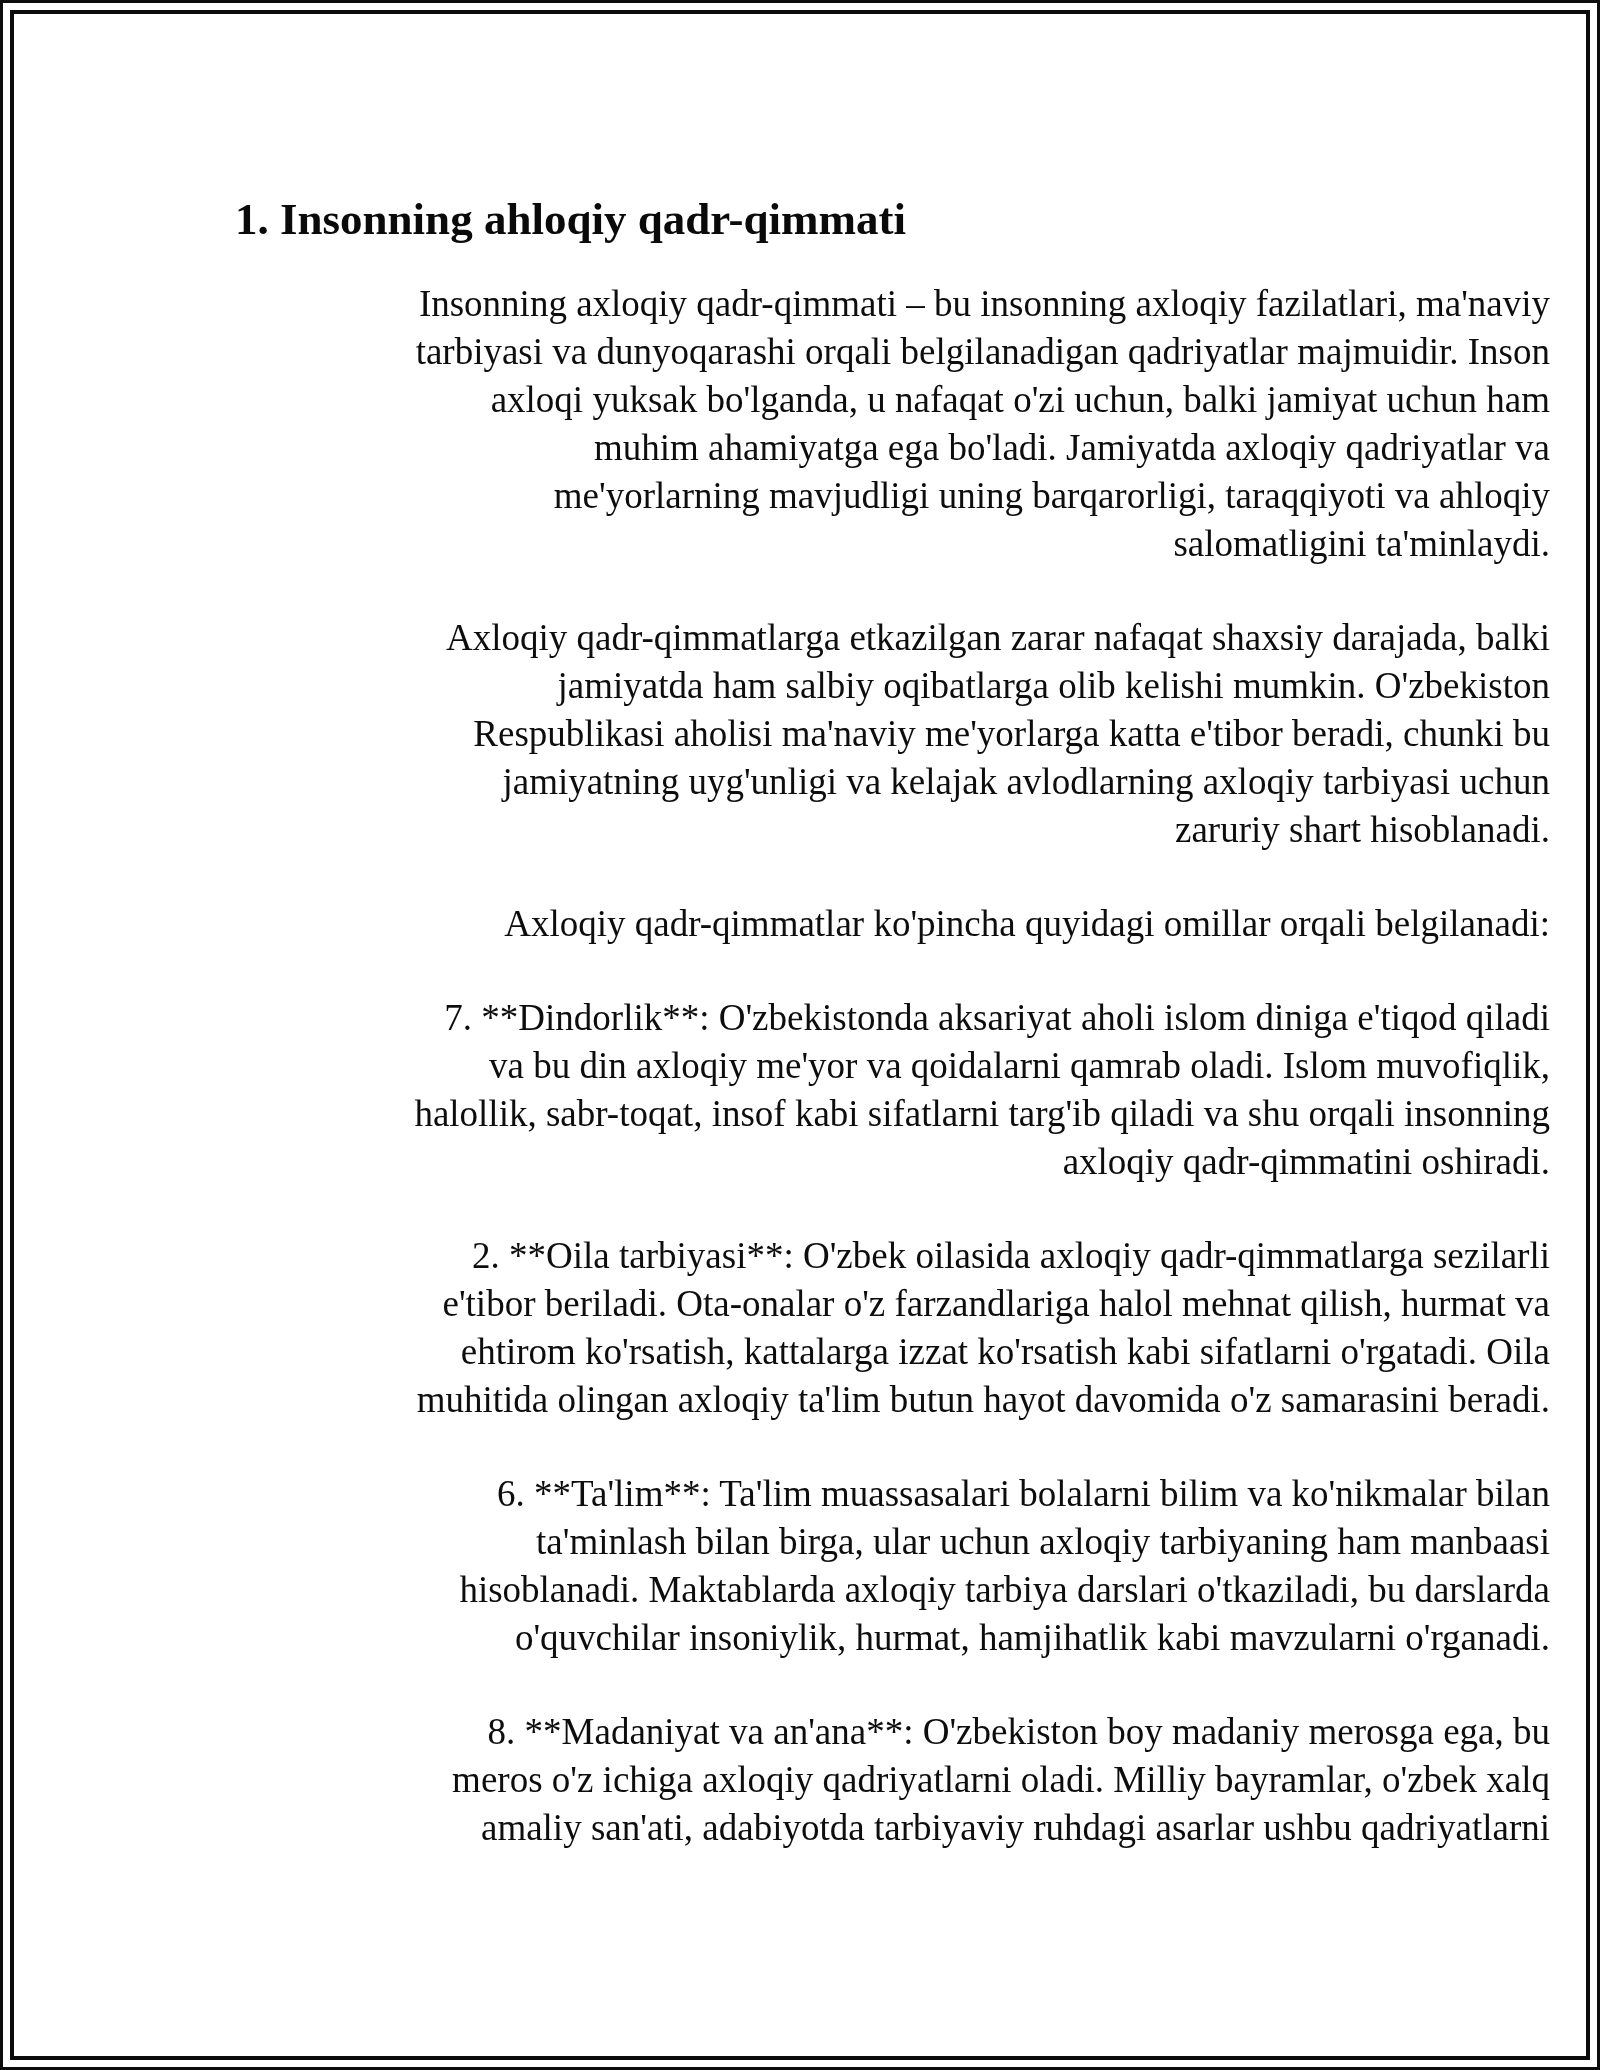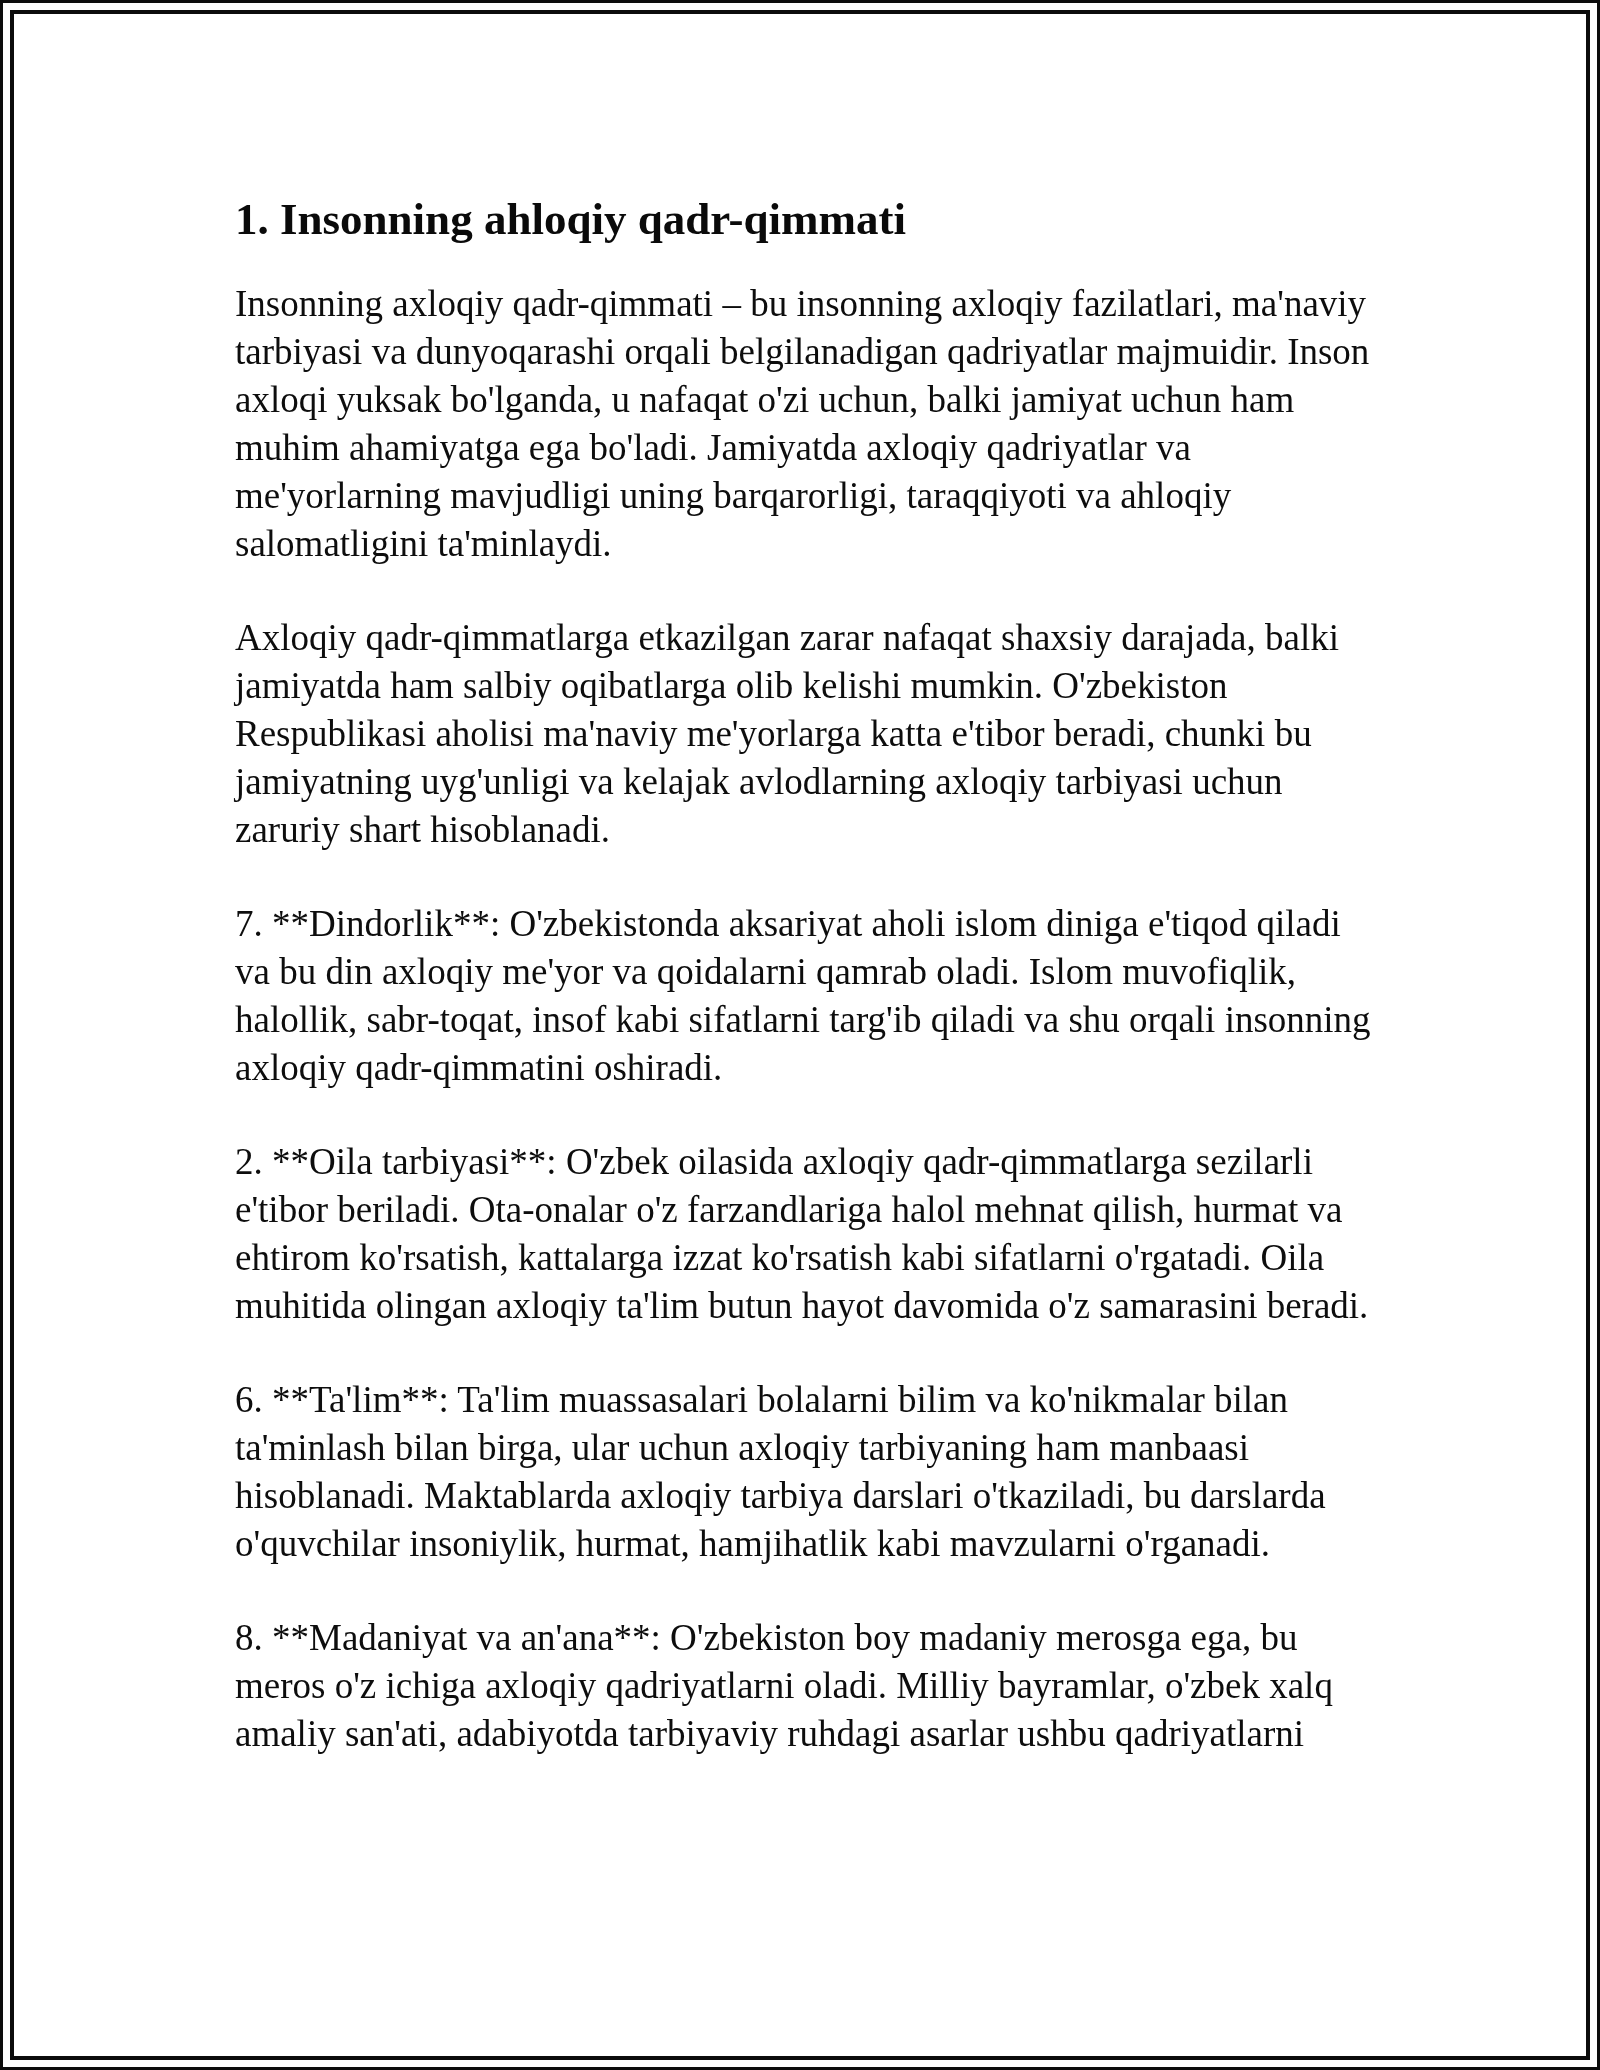--- a/index.html
+++ b/index.html
@@ -40,21 +40,21 @@
     font-weight: 700;
     color: #0a0a0a;
     white-space: pre-line;
   }
   p.doc-para {
     margin: 15px 0 46px 0;
     font-size: 37px;
     line-height: 48px;
     font-weight: 400;
     white-space: pre-line; 
-    text-align: left;
+    text-align: right;
   }
 </style>
 </head>
 <body>
 
 <div class="frame-outer"></div>
 <div class="frame-inner"></div>
 
 <div class="content">
   <h1 class="doc-title">1. Insonning ahloqiy qadr-qimmati</h1>
@@ -65,20 +65,21 @@
 muhim ahamiyatga ega bo'ladi. Jamiyatda axloqiy qadriyatlar va
 me'yorlarning mavjudligi uning barqarorligi, taraqqiyoti va ahloqiy
 salomatligini ta'minlaydi.</p>
 
   <p class="doc-para">Axloqiy qadr-qimmatlarga etkazilgan zarar nafaqat shaxsiy darajada, balki
 jamiyatda ham salbiy oqibatlarga olib kelishi mumkin. O'zbekiston
 Respublikasi aholisi ma'naviy me'yorlarga katta e'tibor beradi, chunki bu
 jamiyatning uyg'unligi va kelajak avlodlarning axloqiy tarbiyasi uchun
 zaruriy shart hisoblanadi.</p>
 
+  <p class="doc-para">Axloqiy qadr-qimmatlar ko'pincha quyidagi omillar orqali belgilanadi:</p>
 
   <p class="doc-para">7. **Dindorlik**: O'zbekistonda aksariyat aholi islom diniga e'tiqod qiladi
 va bu din axloqiy me'yor va qoidalarni qamrab oladi. Islom muvofiqlik,
 halollik, sabr-toqat, insof kabi sifatlarni targ'ib qiladi va shu orqali insonning
 axloqiy qadr-qimmatini oshiradi.</p>
 
   <p class="doc-para">2. **Oila tarbiyasi**: O'zbek oilasida axloqiy qadr-qimmatlarga sezilarli
 e'tibor beriladi. Ota-onalar o'z farzandlariga halol mehnat qilish, hurmat va
 ehtirom ko'rsatish, kattalarga izzat ko'rsatish kabi sifatlarni o'rgatadi. Oila
 muhitida olingan axloqiy ta'lim butun hayot davomida o'z samarasini beradi.</p>

